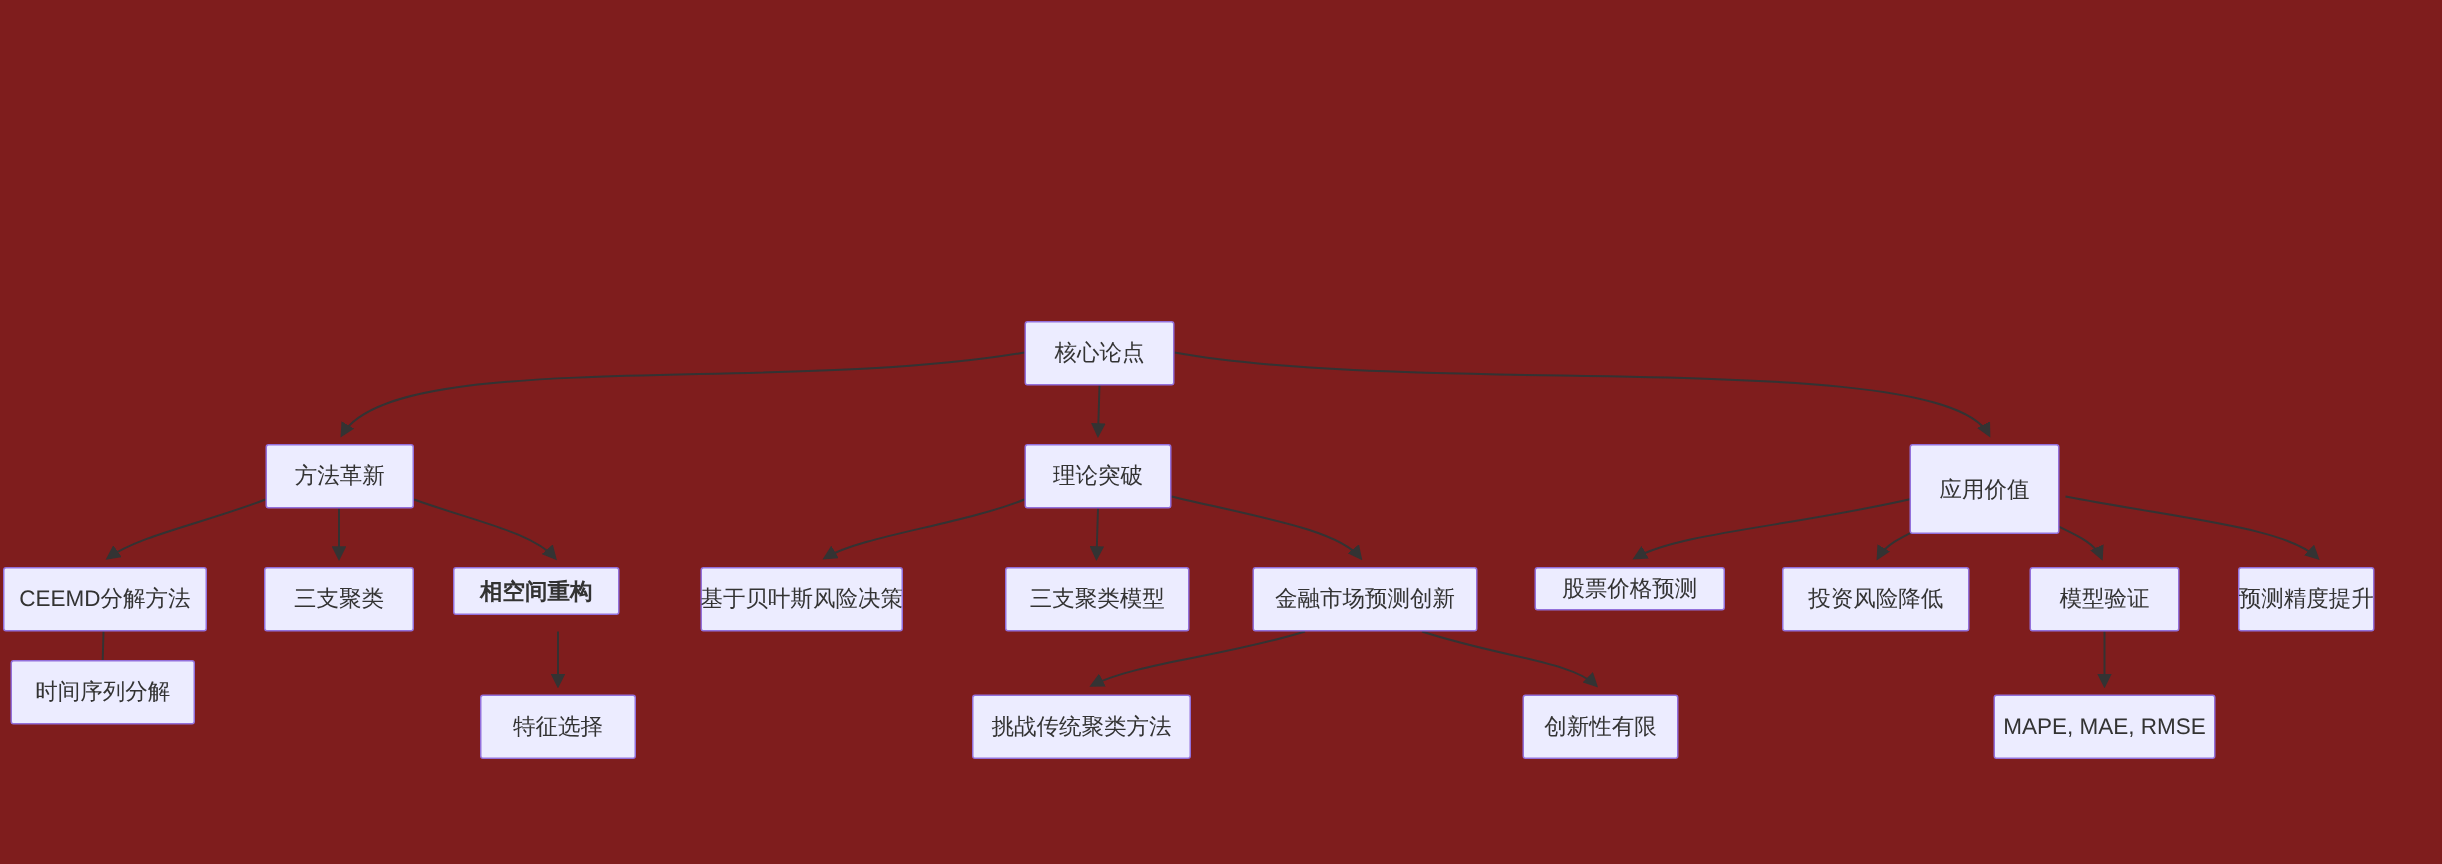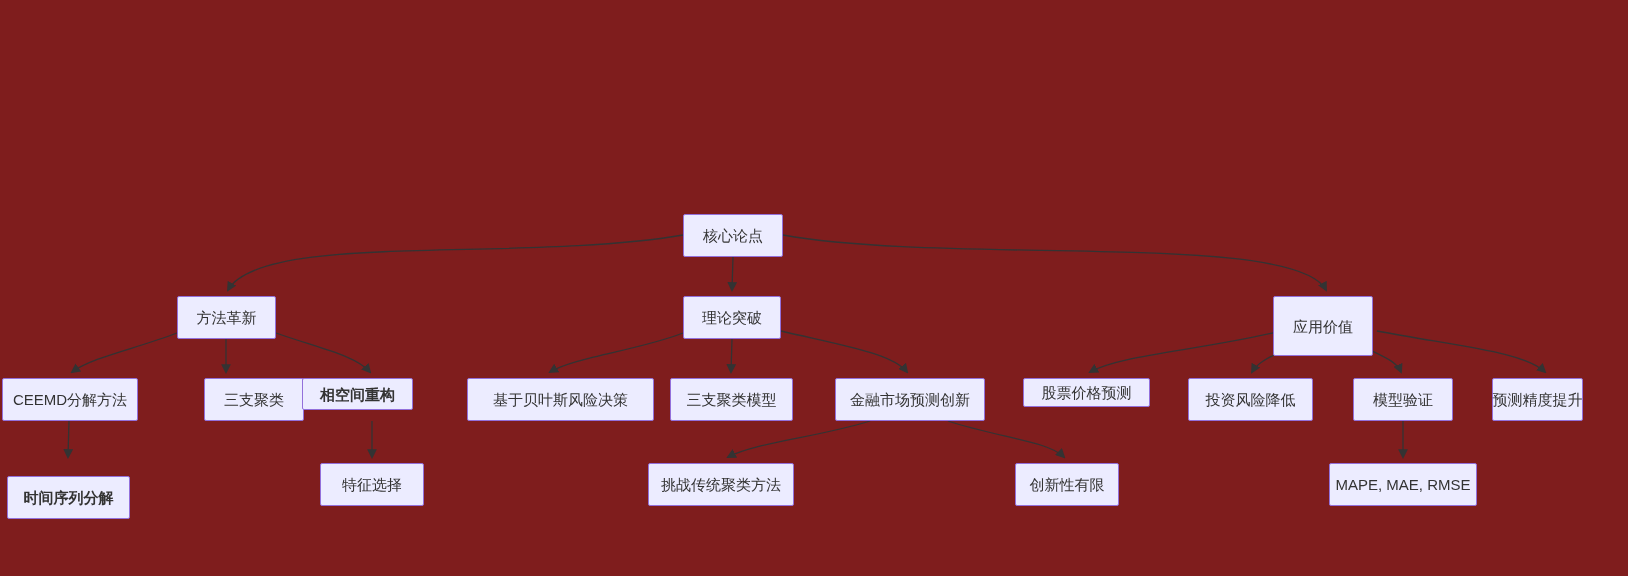--- a/index.html
+++ b/index.html
@@ -83,27 +83,27 @@
   <div class="node" style="left:683px; top:296px; width:98px; height:43px;">
     <span>理论突破</span>
   </div>
   <div class="node" style="left:1273px; top:296px; width:100px; height:60px;">
     <span>应用价值</span>
   </div>
 
   <div class="node" style="left:2px; top:378px; width:136px; height:43px;">
     <span>CEEMD分解方法</span>
   </div>
-  <div class="node" style="left:176px; top:378px; width:100px; height:43px;margin-left:28px;">
+  <div class="node" style="left:176px; top:378px; width:100px; height:43px;">
     <span>三支聚类</span>
   </div>
   <div class="node" style="left:302px; top:378px; width:111px; height:32px;font-weight:bold;">
     <span>相空间重构</span>
   </div>
-  <div class="node" style="left:467px; top:378px; width:187px; height:43px;">
+  <div class="node" style="left:467px; top:378px; width:135px; height:43px;">
     <span>基于贝叶斯风险决策</span>
   </div>
   <div class="node" style="left:670px; top:378px; width:123px; height:43px;">
     <span>三支聚类模型</span>
   </div>
   <div class="node" style="left:835px; top:378px; width:150px; height:43px;">
     <span>金融市场预测创新</span>
   </div>
   <div class="node" style="left:1023px; top:378px; width:127px; height:29px;">
     <span>股票价格预测</span>
@@ -111,21 +111,21 @@
   <div class="node" style="left:1188px; top:378px; width:125px; height:43px;">
     <span>投资风险降低</span>
   </div>
   <div class="node" style="left:1353px; top:378px; width:100px; height:43px;">
     <span>模型验证</span>
   </div>
   <div class="node" style="left:1492px; top:378px; width:91px; height:43px;">
     <span>预测精度提升</span>
   </div>
 
-  <div class="node" style="left:7px; top:476px; width:123px; height:43px;font-weight:bold;">
+  <div class="node" style="left:7px; top:440px; width:123px; height:43px;">
     <span>时间序列分解</span>
   </div>
   <div class="node" style="left:320px; top:463px; width:104px; height:43px;">
     <span>特征选择</span>
   </div>
   <div class="node" style="left:648px; top:463px; width:146px; height:43px;">
     <span>挑战传统聚类方法</span>
   </div>
   <div class="node" style="left:1015px; top:463px; width:104px; height:43px;">
     <span>创新性有限</span>

